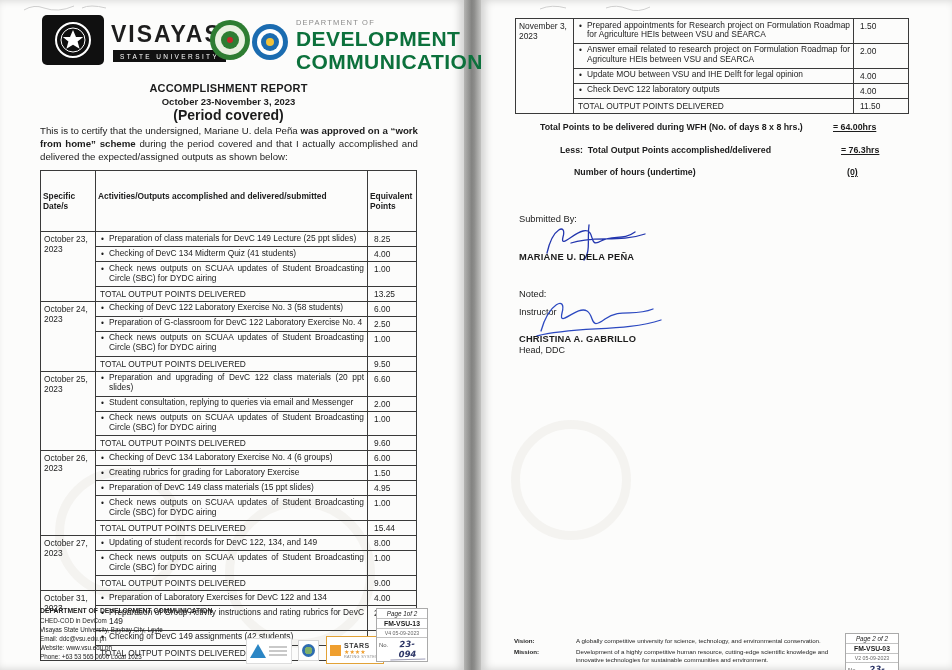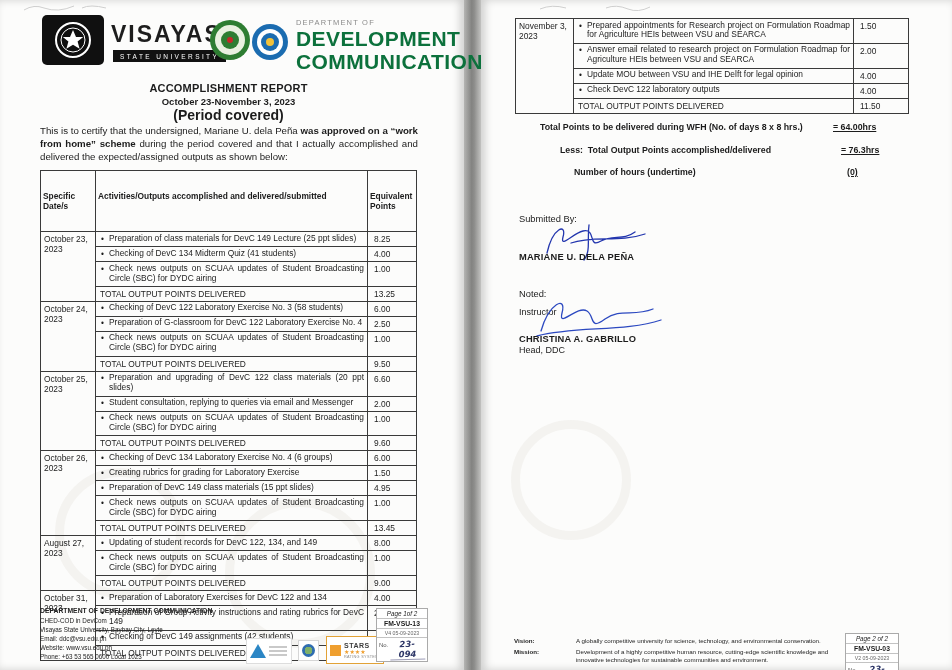--- a/index.html
+++ b/index.html
@@ -293,26 +293,26 @@
           <td class="col-act">
             <div class="act">
               <span class="bullet">•</span>
               <span class="act-text">Check news outputs on SCUAA updates of Student Broadcasting Circle (SBC) for DYDC airing</span>
             </div>
           </td>
           <td class="col-pts">1.00</td>
         </tr>
         <tr class="total-row">
           <td class="total-label">TOTAL OUTPUT POINTS DELIVERED</td>
-          <td class="col-pts">13.45</td>
+          <td class="col-pts">15.44</td>
         </tr>
       </tbody>
       <tbody>
         <tr>
-          <td class="col-date" rowspan="3">August 27, 2023</td>
+          <td class="col-date" rowspan="3">October 27, 2023</td>
           <td class="col-act">
             <div class="act">
               <span class="bullet">•</span>
               <span class="act-text">Updating of student records for DevC 122, 134, and 149</span>
             </div>
           </td>
           <td class="col-pts">8.00</td>
         </tr>
         <tr>
           <td class="col-act">

